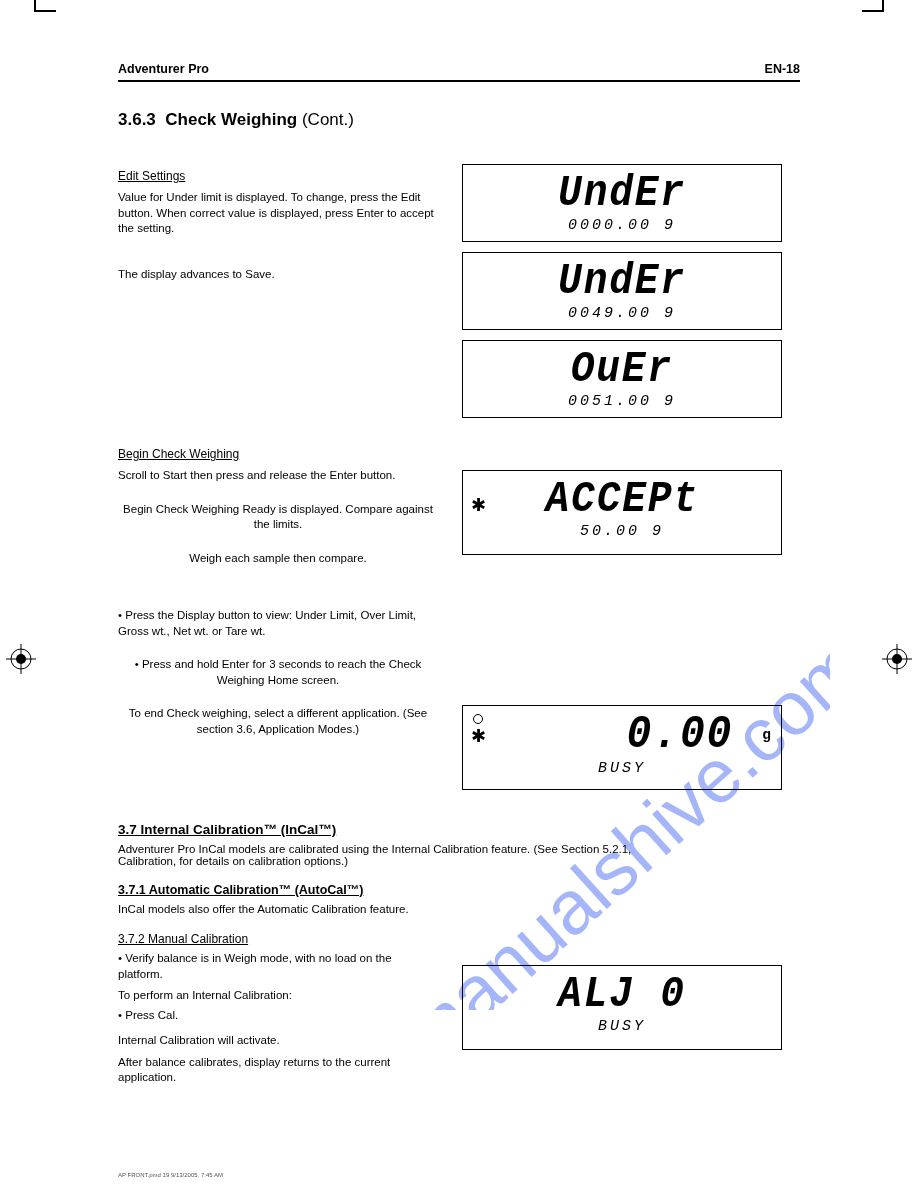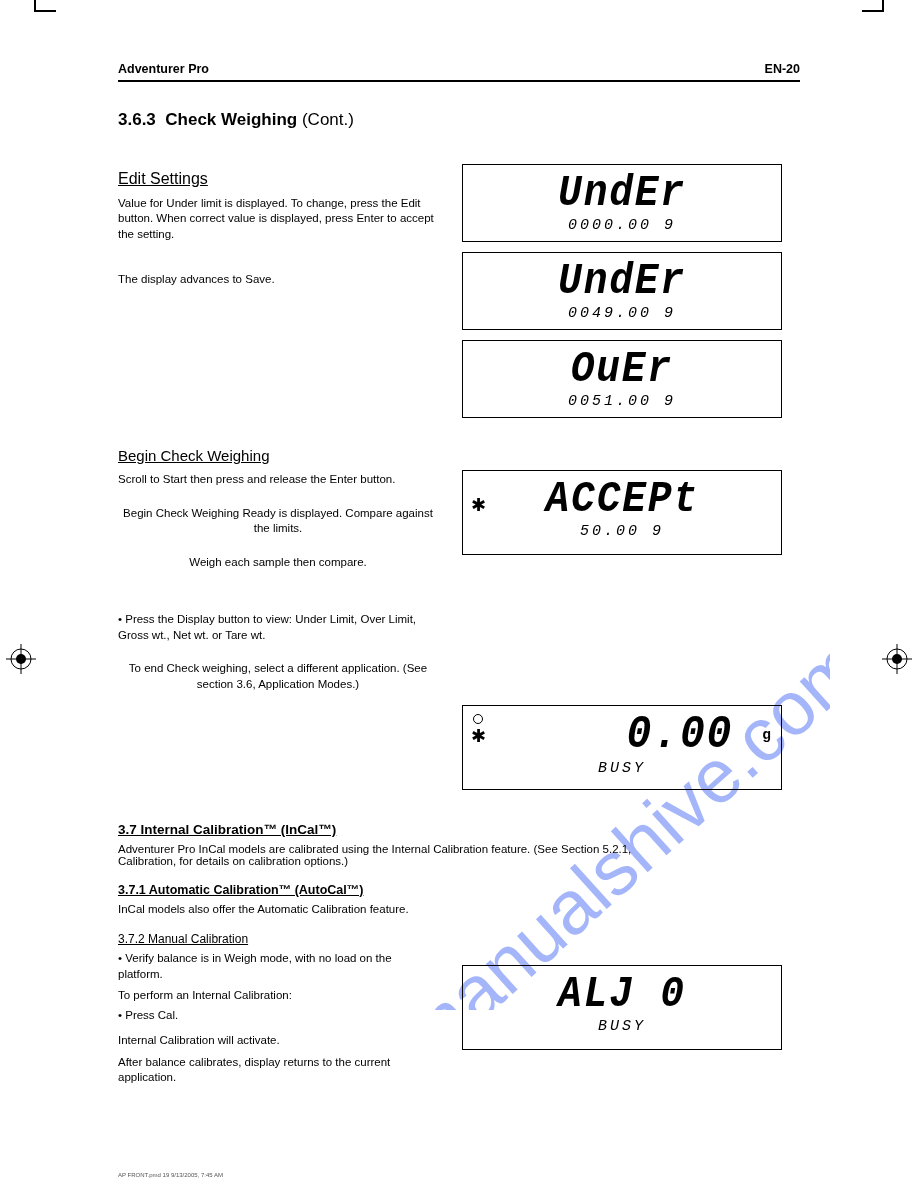--- a/index.html
+++ b/index.html
@@ -81,31 +81,31 @@
 <div class="watermark">
   <svg viewBox="0 0 700 700">
     <text x="40" y="620" font-size="76" font-family="Arial" transform="rotate(-42 350 350)">manualshive.com</text>
   </svg>
 </div>
 
 <div class="content">
 
   <div style="display:flex; justify-content:space-between; font-size:12.5px; font-weight:bold;text-align:right;">
     <span>Adventurer Pro</span>
-    <span>EN-20</span>
+    <span>EN-18</span>
   </div>
   <div class="under-rule" style="margin-top:4px;"></div>
 
   <div class="sec-title">
     <span>3.6.3</span>&nbsp;&nbsp;<span>Check Weighing</span> <span style="font-weight:normal">(Cont.)</span>
   </div>
 
   <div class="body-row">
     <div class="lcol">
-      <div class="u" style="font-size:16px;">Edit Settings</div>
+      <div class="u" style="font-size:12px;">Edit Settings</div>
       <div style="margin-top:6px;">Value for Under limit is displayed. To change, press the Edit button. When correct value is displayed, press Enter to accept the setting.</div>
       <div style="margin-top:30px;">The display advances to Save.</div>
     </div>
 
     <div class="rcol">
       <div class="lcds">
         <div class="lcd short">
           <div class="big">UndEr</div>
           <div class="sm">0000.00 9</div>
         </div>
@@ -116,25 +116,26 @@
         <div class="lcd short">
           <div class="big">OuEr</div>
           <div class="sm">0051.00 9</div>
         </div>
       </div>
     </div>
   </div>
 
   <div class="body-row" style="margin-top:18px;">
     <div class="lcol">
-      <div class="u" style="font-size:15px;">Begin Check Weighing</div>
+      <div class="u" style="font-size:12px;">Begin Check Weighing</div>
       <div style="margin-top:6px;">Scroll to Start then press and release the Enter button.</div>
       <div class="sstep">Begin Check Weighing Ready is displayed. Compare against the limits.</div>
       <div class="sstep">Weigh each sample then compare.</div>
       <div style="margin-top:42px;">• Press the Display button to view: Under Limit, Over Limit, Gross wt., Net wt. or Tare wt.</div>
+      <div class="sstep">• Press and hold Enter for 3 seconds to reach the Check Weighing Home screen.</div>
       <div class="sstep">To end Check weighing, select a different application. (See section 3.6, Application Modes.)</div>
     </div>
 
     <div class="rcol">
       <div class="check-block">
         <div class="lcd accept">
           <span class="indicator-star">✱</span>
           <div class="big">ACCEPt</div>
           <div class="sm">50.00 9</div>
         </div>

